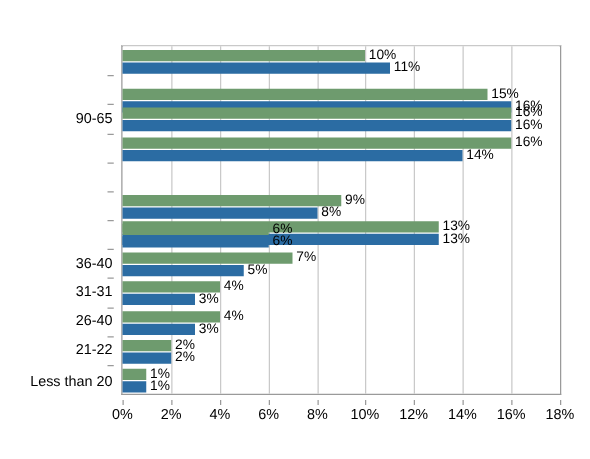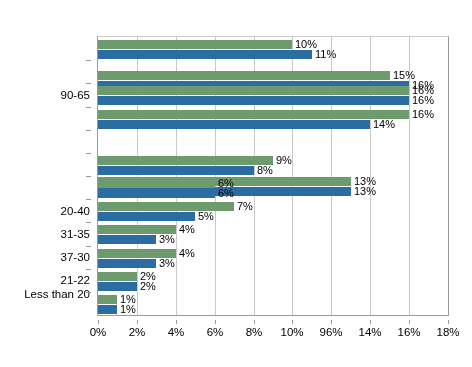--- a/index.html
+++ b/index.html
@@ -138,29 +138,29 @@
 
 
   <div id="y-axis-labels">
       <div class="y-tick" style="top: 24.1667px; left: 86px; width: 5px;"></div>
       <div class="y-label" style="top: 52.9167px;">90-65</div>
       <div class="y-tick" style="top: 47.3333px; left: 86px; width: 5px;"></div>
       <div class="y-tick" style="top: 70.5px; left: 86px; width: 5px;"></div>
       <div class="y-tick" style="top: 93.6667px; left: 86px; width: 5px;"></div>
       <div class="y-tick" style="top: 116.833px; left: 86px; width: 5px;"></div>
       <div class="y-tick" style="top: 140px; left: 86px; width: 5px;"></div>
-      <div class="y-label" style="top: 168.75px;">20-40</div>
+      <div class="y-label" style="top: 168.75px;">36-40</div>
       <div class="y-tick" style="top: 163.167px; left: 86px; width: 5px;"></div>
-      <div class="y-label" style="top: 191.917px;">31-35</div>
+      <div class="y-label" style="top: 191.917px;">31-31</div>
       <div class="y-tick" style="top: 186.333px; left: 86px; width: 5px;"></div>
-      <div class="y-label" style="top: 215.083px;">37-30</div>
+      <div class="y-label" style="top: 215.083px;">26-40</div>
       <div class="y-tick" style="top: 209.5px; left: 86px; width: 5px;"></div>
       <div class="y-label" style="top: 238.25px;">21-22</div>
       <div class="y-tick" style="top: 232.667px; left: 86px; width: 5px;"></div>
-      <div class="y-label" style="top: 252px;">Less than 20</div>
+      <div class="y-label" style="top: 264px;">Less than 20</div>
       <div class="y-tick" style="top: 255.833px; left: 86px; width: 5px;"></div>
     </div>
 
   <div id="plot-area">
       <div class="gridline" style="left: 39px;"></div>
       <div class="gridline" style="left: 78px;"></div>
       <div class="gridline" style="left: 117px;"></div>
       <div class="gridline" style="left: 156px;"></div>
       <div class="gridline" style="left: 194px;"></div>
       <div class="gridline" style="left: 233px;"></div>
@@ -247,21 +247,21 @@
       <div class="x-label" style="left: 137px; top: 6px;">2%</div>
       <div class="x-tick" style="left: 176px;"></div>
       <div class="x-label" style="left: 176px; top: 6px;">4%</div>
       <div class="x-tick" style="left: 215px;"></div>
       <div class="x-label" style="left: 215px; top: 6px;">6%</div>
       <div class="x-tick" style="left: 254px;"></div>
       <div class="x-label" style="left: 254px; top: 6px;">8%</div>
       <div class="x-tick" style="left: 292px;"></div>
       <div class="x-label" style="left: 292px; top: 6px;">10%</div>
       <div class="x-tick" style="left: 331px;"></div>
-      <div class="x-label" style="left: 331px; top: 6px;">96%</div>
+      <div class="x-label" style="left: 331px; top: 6px;">12%</div>
       <div class="x-tick" style="left: 370px;"></div>
       <div class="x-label" style="left: 370px; top: 6px;">14%</div>
       <div class="x-tick" style="left: 409px;"></div>
       <div class="x-label" style="left: 409px; top: 6px;">16%</div>
       <div class="x-tick" style="left: 448px;"></div>
       <div class="x-label" style="left: 448px; top: 6px;">18%</div>
     </div>
 
 </div>
 

